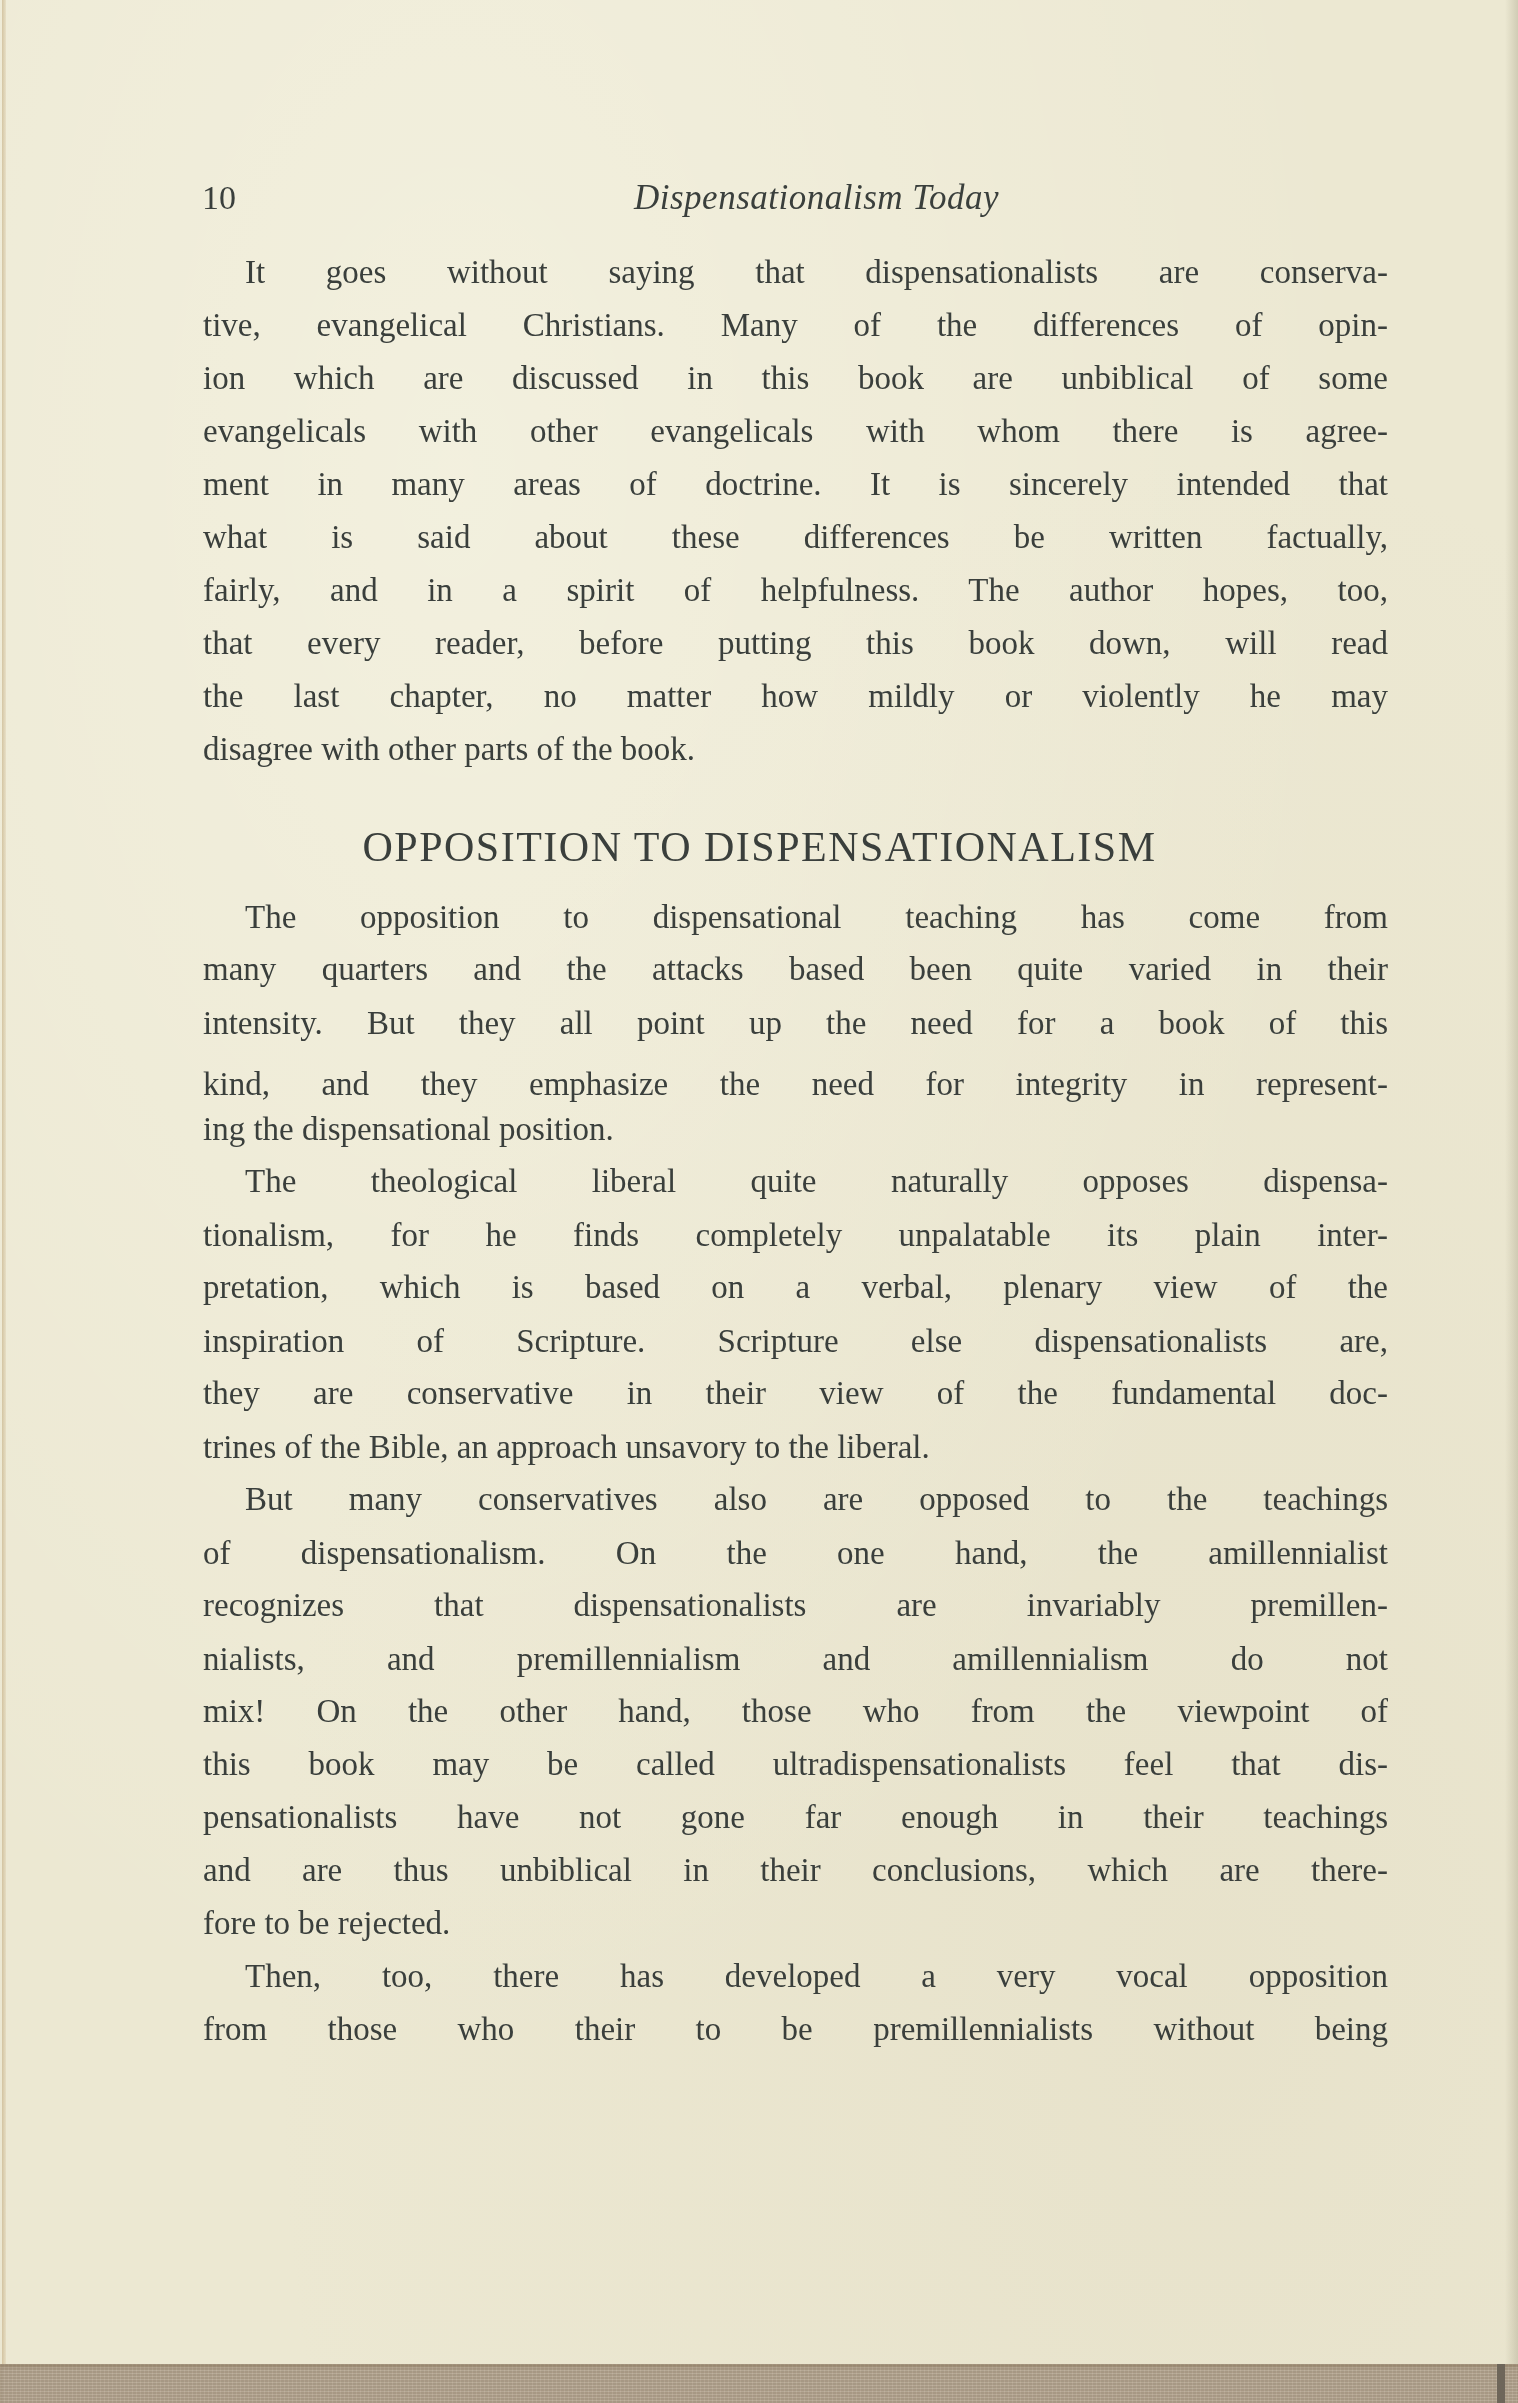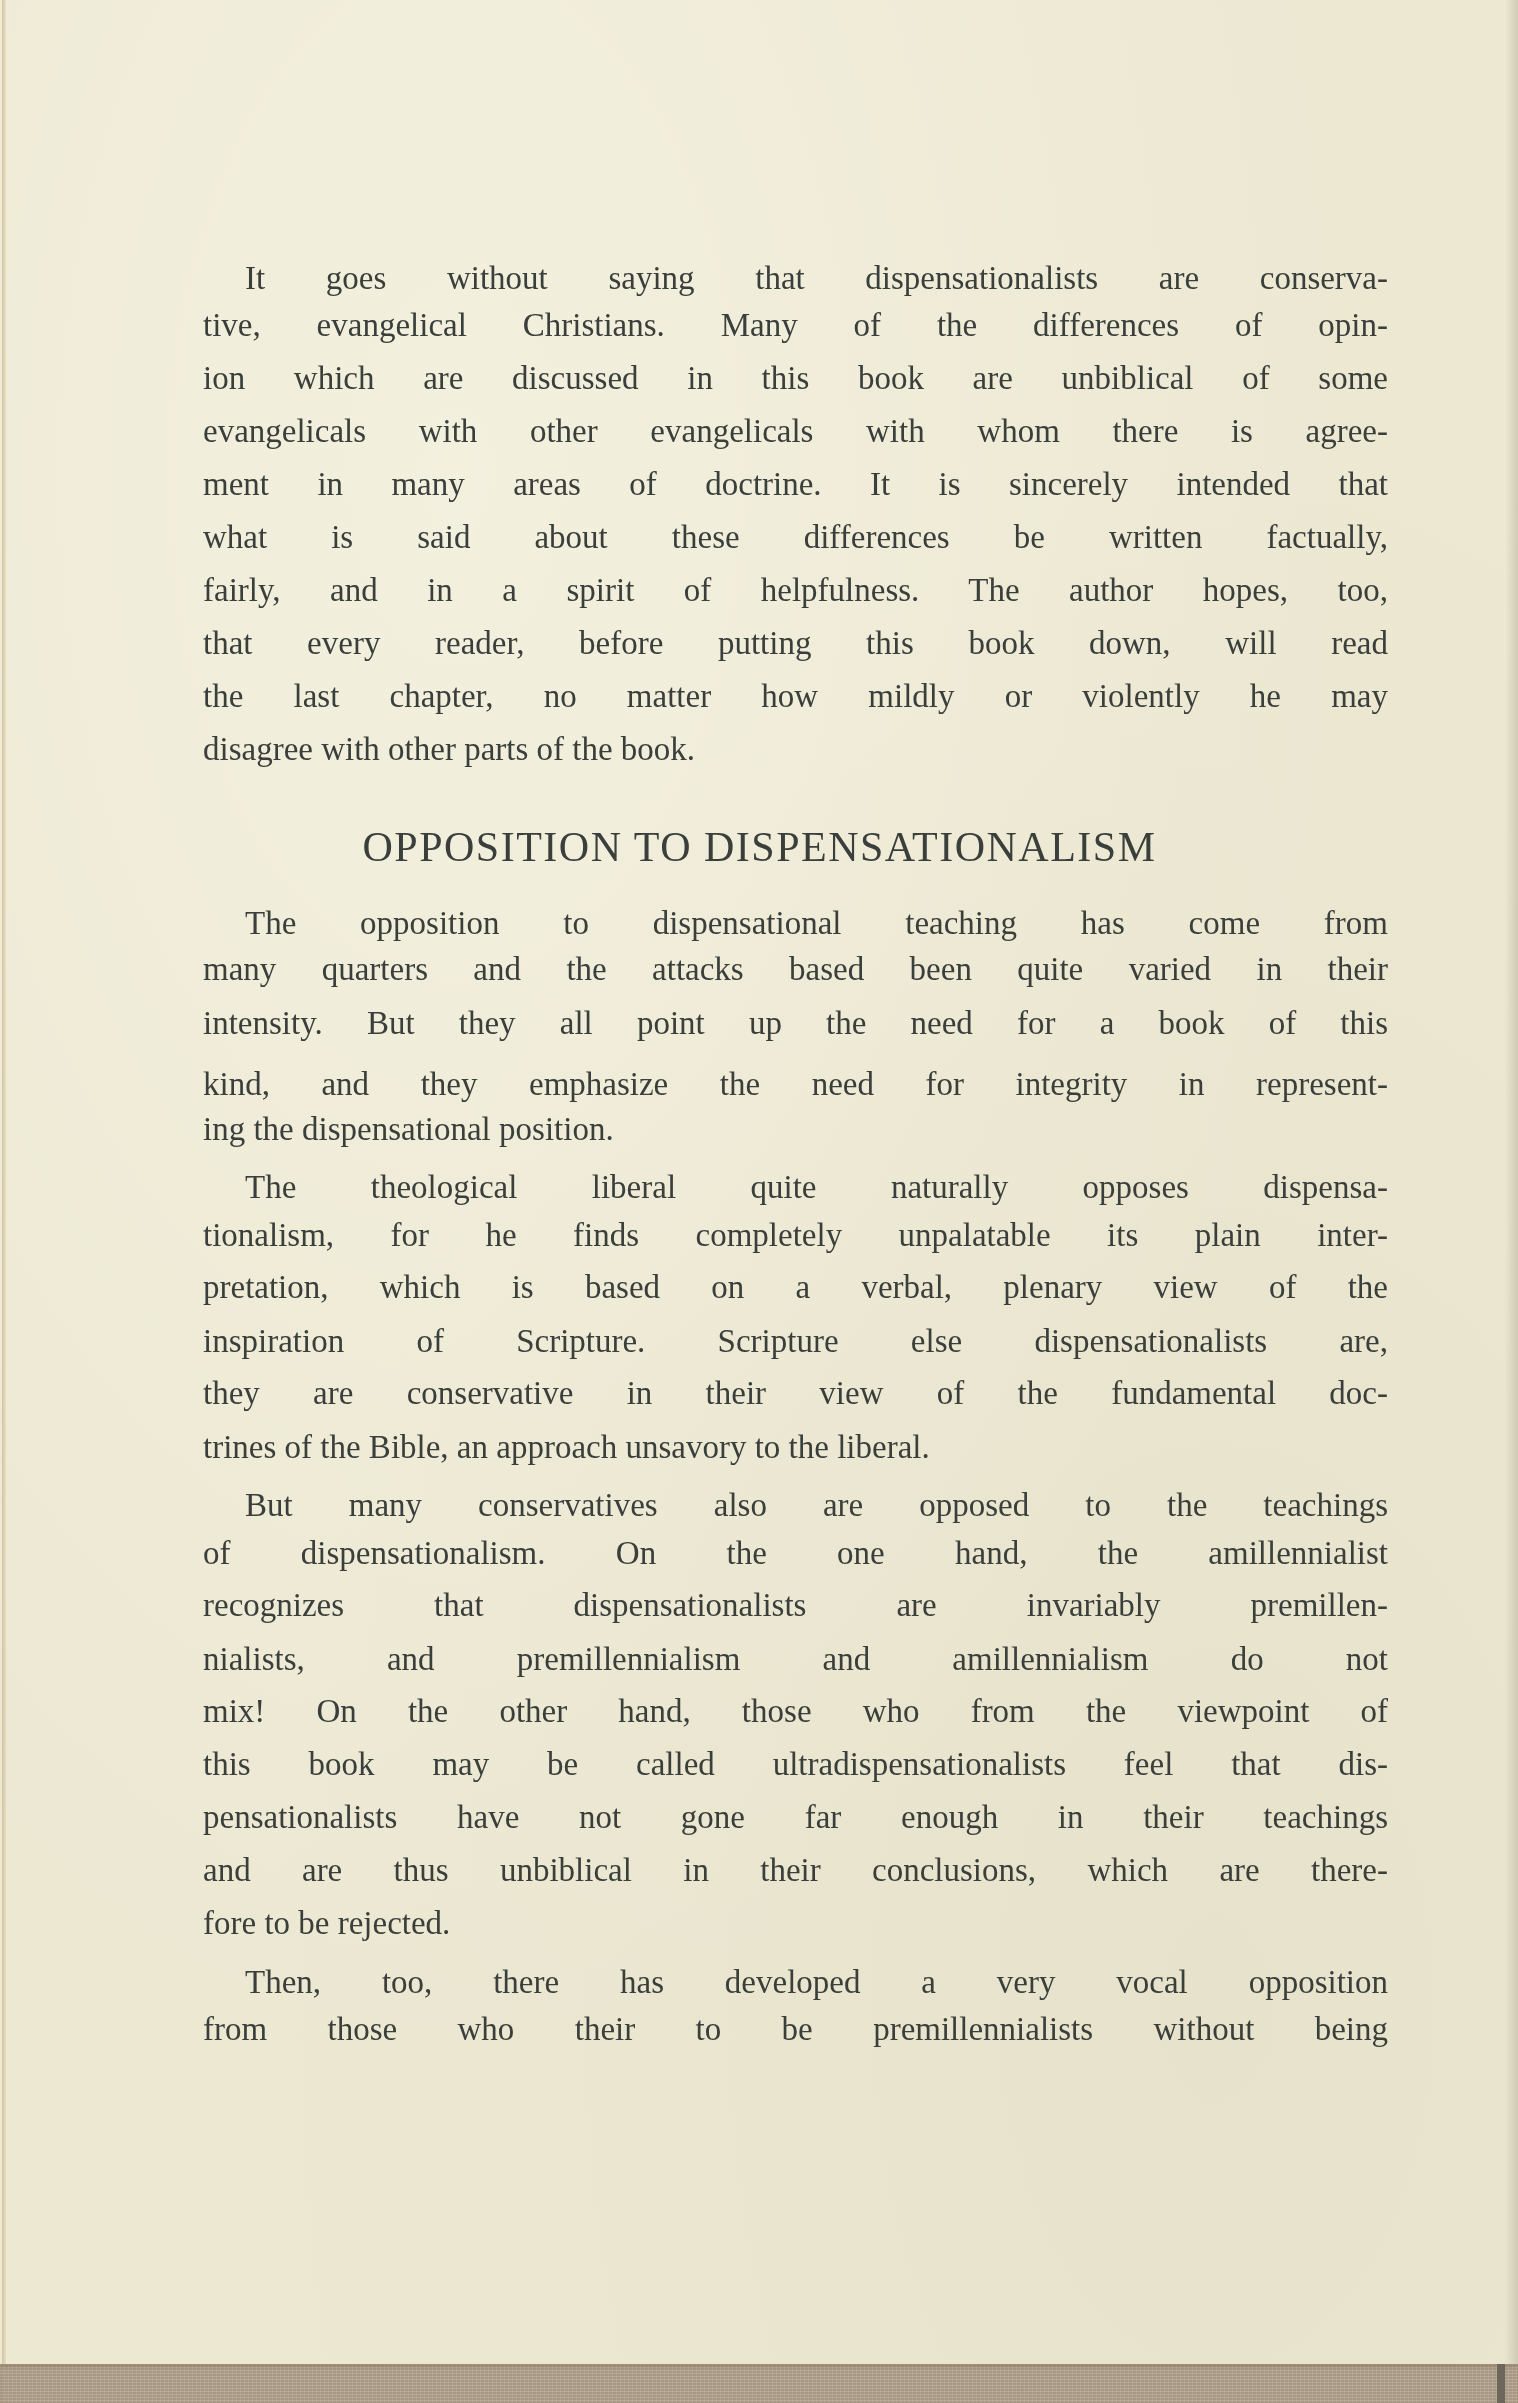--- a/index.html
+++ b/index.html
@@ -94,21 +94,20 @@
       height: 44px;
       font-size: 33px;
       line-height: 44px;
       white-space: nowrap;
       text-align: justify;
       text-align-last: justify;
     }
     .line.indent {
       left: 42px;
       width: 1143px;
-      margin-top: 6px;
     }
     .line.last {
       text-align: left;
       text-align-last: left;
     }
     .section-heading {
       position: absolute;
       left: 0;
       width: 1519px;
       top: 825px;
@@ -118,20 +117,24 @@
       letter-spacing: 1.5px;
     }
   </style>
 </head>
 <body>
 
 <div class="page">
   <div class="edge-left"></div>
   <div class="edge-right"></div>
 
+  <div class="running-head">
+    <span class="folio">10</span>
+    <span class="running-title">Dispensationalism Today</span>
+  </div>
 
   <div class="body-text">
 
     <div>
       <div class="line indent" style="top:250px">It goes without saying that dispensationalists are conserva-</div>
       <div class="line" style="top:303px">tive, evangelical Christians.  Many of the differences of opin-</div>
       <div class="line" style="top:356px">ion which are discussed in this book are unbiblical of some</div>
       <div class="line" style="top:409px">evangelicals with other evangelicals with whom there is agree-</div>
       <div class="line" style="top:462px">ment in many areas of doctrine.  It is sincerely intended that</div>
       <div class="line" style="top:515px">what is said about these differences be written factually,</div>

